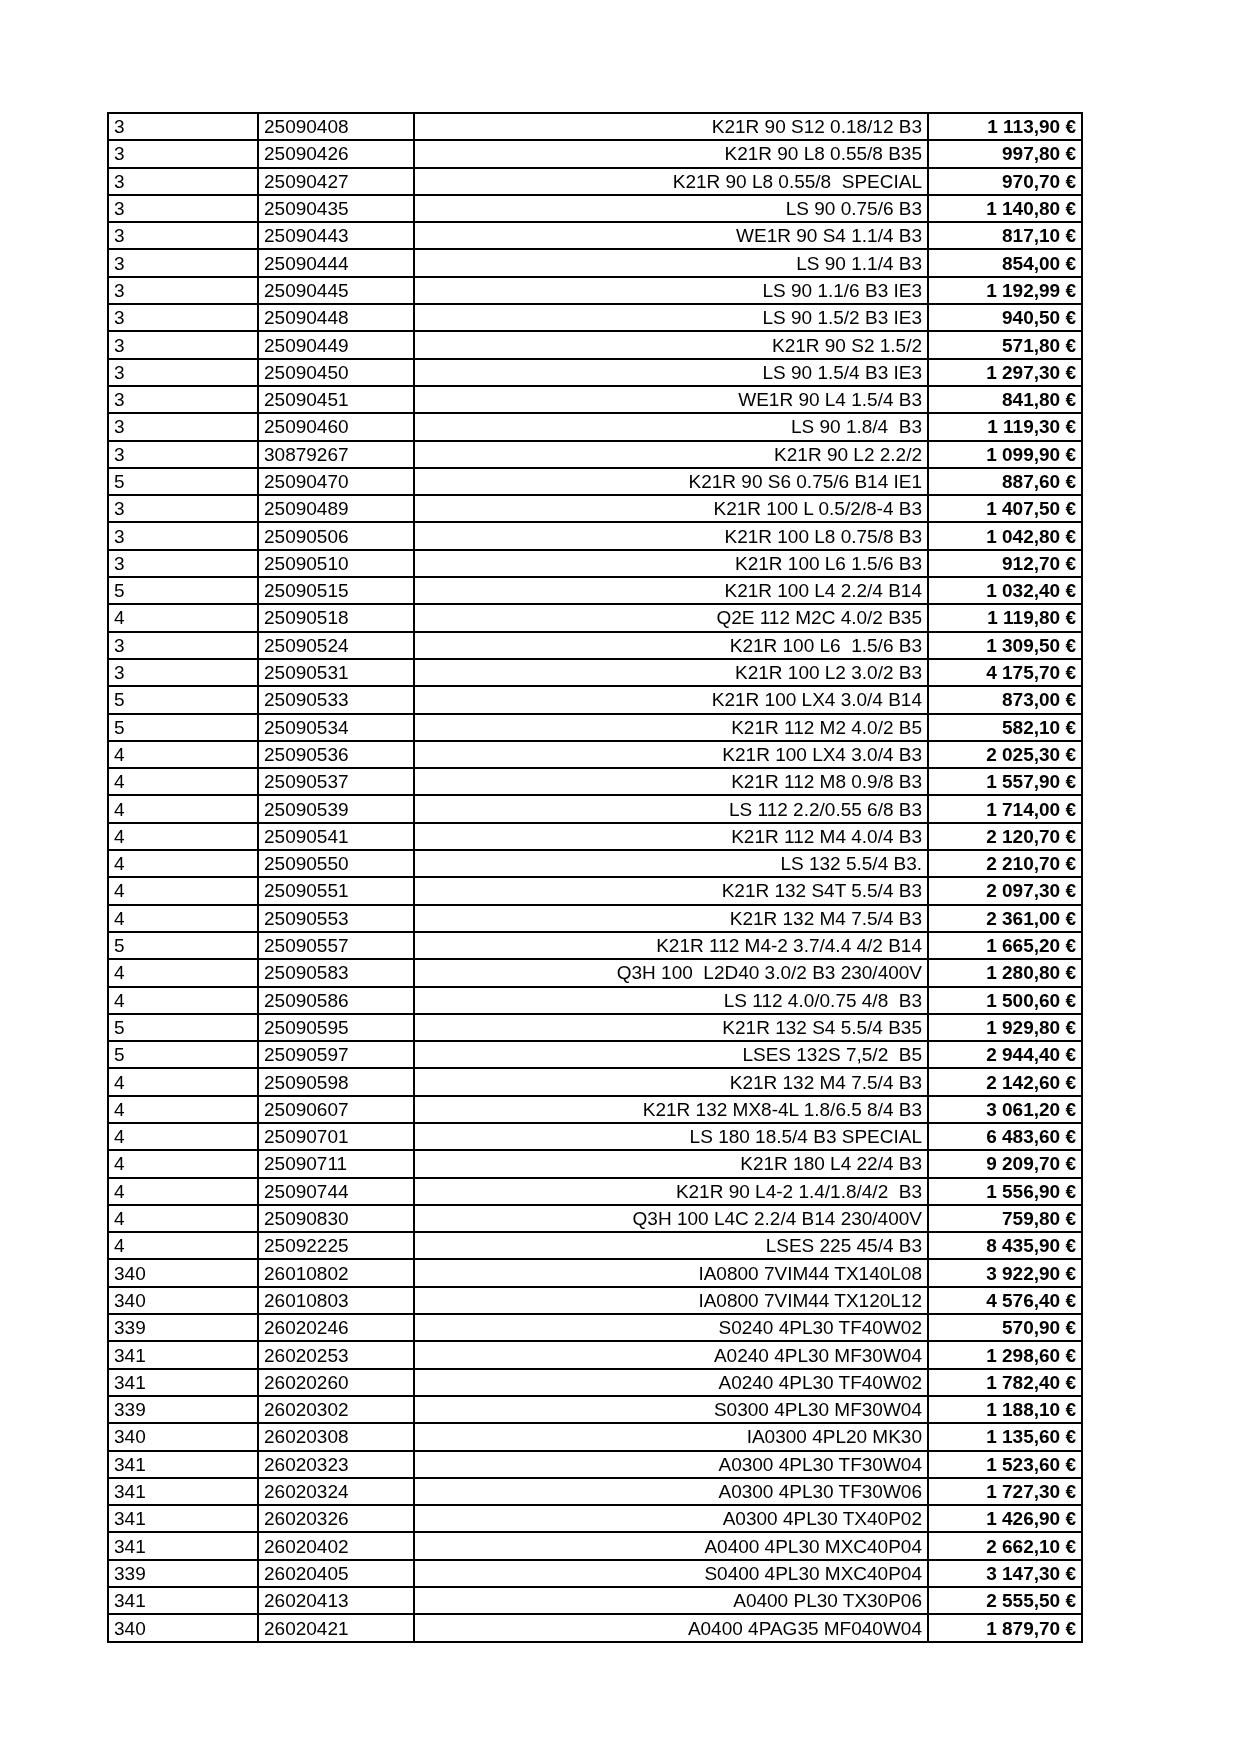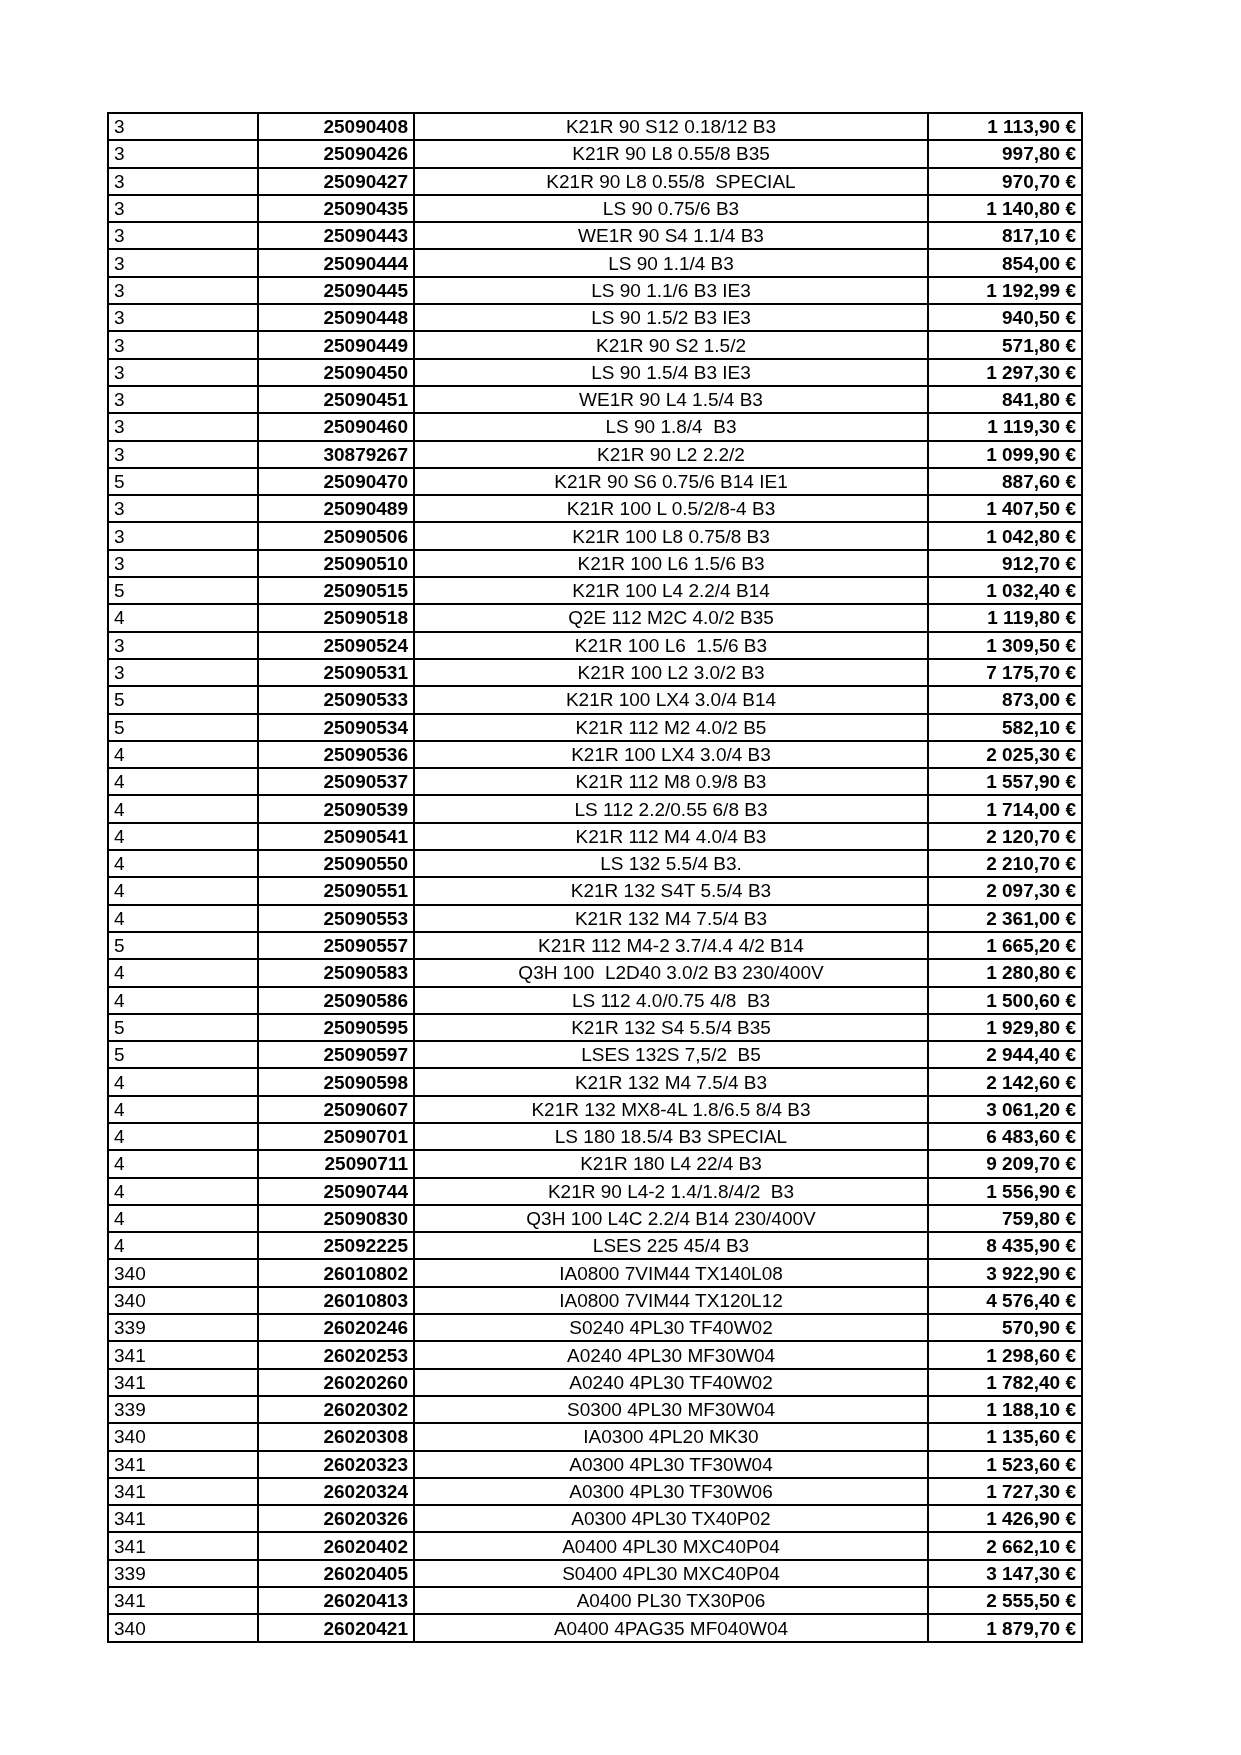--- a/index.html
+++ b/index.html
@@ -26,22 +26,22 @@
   .price-table td {
     border: 2px solid #000000;
     padding: 0 5px;
     font-size: 19px;
     line-height: 1;
     color: #000000;
     overflow: hidden;
     vertical-align: middle;
   }
   td.qty   { text-align: left; }
-  td.code  { text-align: right; font-weight: bold; }
-  td.desc  { text-align: center; white-space: pre; }
+  td.code  { text-align: left; }
+  td.desc  { text-align: right; white-space: pre; }
   td.price { text-align: right; font-weight: 700; }
   col.c-qty   { width: 150px; }
   col.c-code  { width: 156px; }
   col.c-desc  { width: 514px; }
   col.c-price { width: 154px; }
 </style>
 </head>
 <body>
 
 <div>
@@ -170,21 +170,21 @@
         <tr>
           <td class="qty">3</td>
           <td class="code">25090524</td>
           <td class="desc">K21R 100 L6  1.5/6 B3</td>
           <td class="price">1 309,50 €</td>
         </tr>
         <tr>
           <td class="qty">3</td>
           <td class="code">25090531</td>
           <td class="desc">K21R 100 L2 3.0/2 B3</td>
-          <td class="price">7 175,70 €</td>
+          <td class="price">4 175,70 €</td>
         </tr>
         <tr>
           <td class="qty">5</td>
           <td class="code">25090533</td>
           <td class="desc">K21R 100 LX4 3.0/4 B14</td>
           <td class="price">873,00 €</td>
         </tr>
         <tr>
           <td class="qty">5</td>
           <td class="code">25090534</td>

